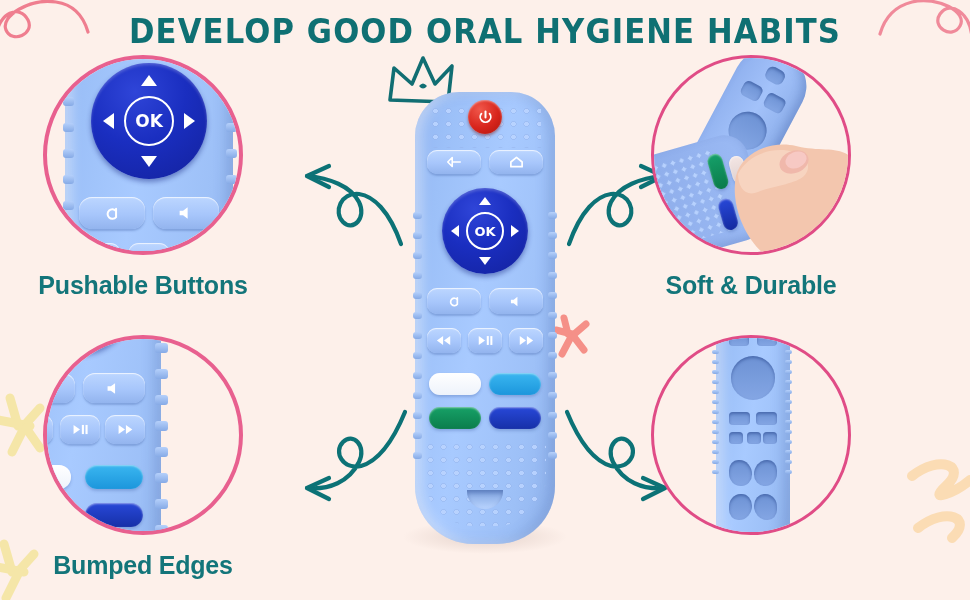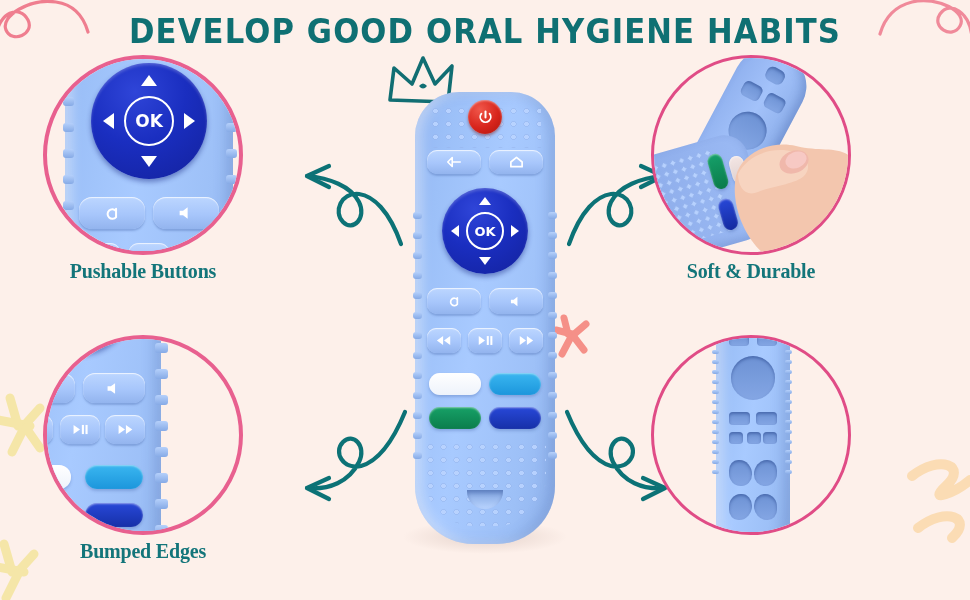--- a/index.html
+++ b/index.html
@@ -31,24 +31,24 @@
   .feature { position:absolute; width:230px; text-align:center; }
   .circle {
     width:200px; height:200px; border-radius:50%;
     border:4px solid #e8608f;
     margin:0 auto;
     position:relative; overflow:hidden;
     background:#fdf0ea;
   }
   .circle.thin { border-width:3px; border-color:#e04c86; }
   .caption {
-    margin-top:5px;
-    font-family:Liberation Serif, serif;
+    margin-top:16px;
+    font-family:Liberation Sans, sans-serif;
     font-weight:bold;
-    font-size:20px;
+    font-size:25px;
     color:#13757a;
     letter-spacing:-0.2px;
   }
 
   #feat-pushable  { left:28px;  top:55px; }
   #feat-soft      { left:636px; top:55px; }
   #feat-bumped    { left:28px;  top:335px; }
   #feat-ice       { left:636px; top:335px; }
 
   

